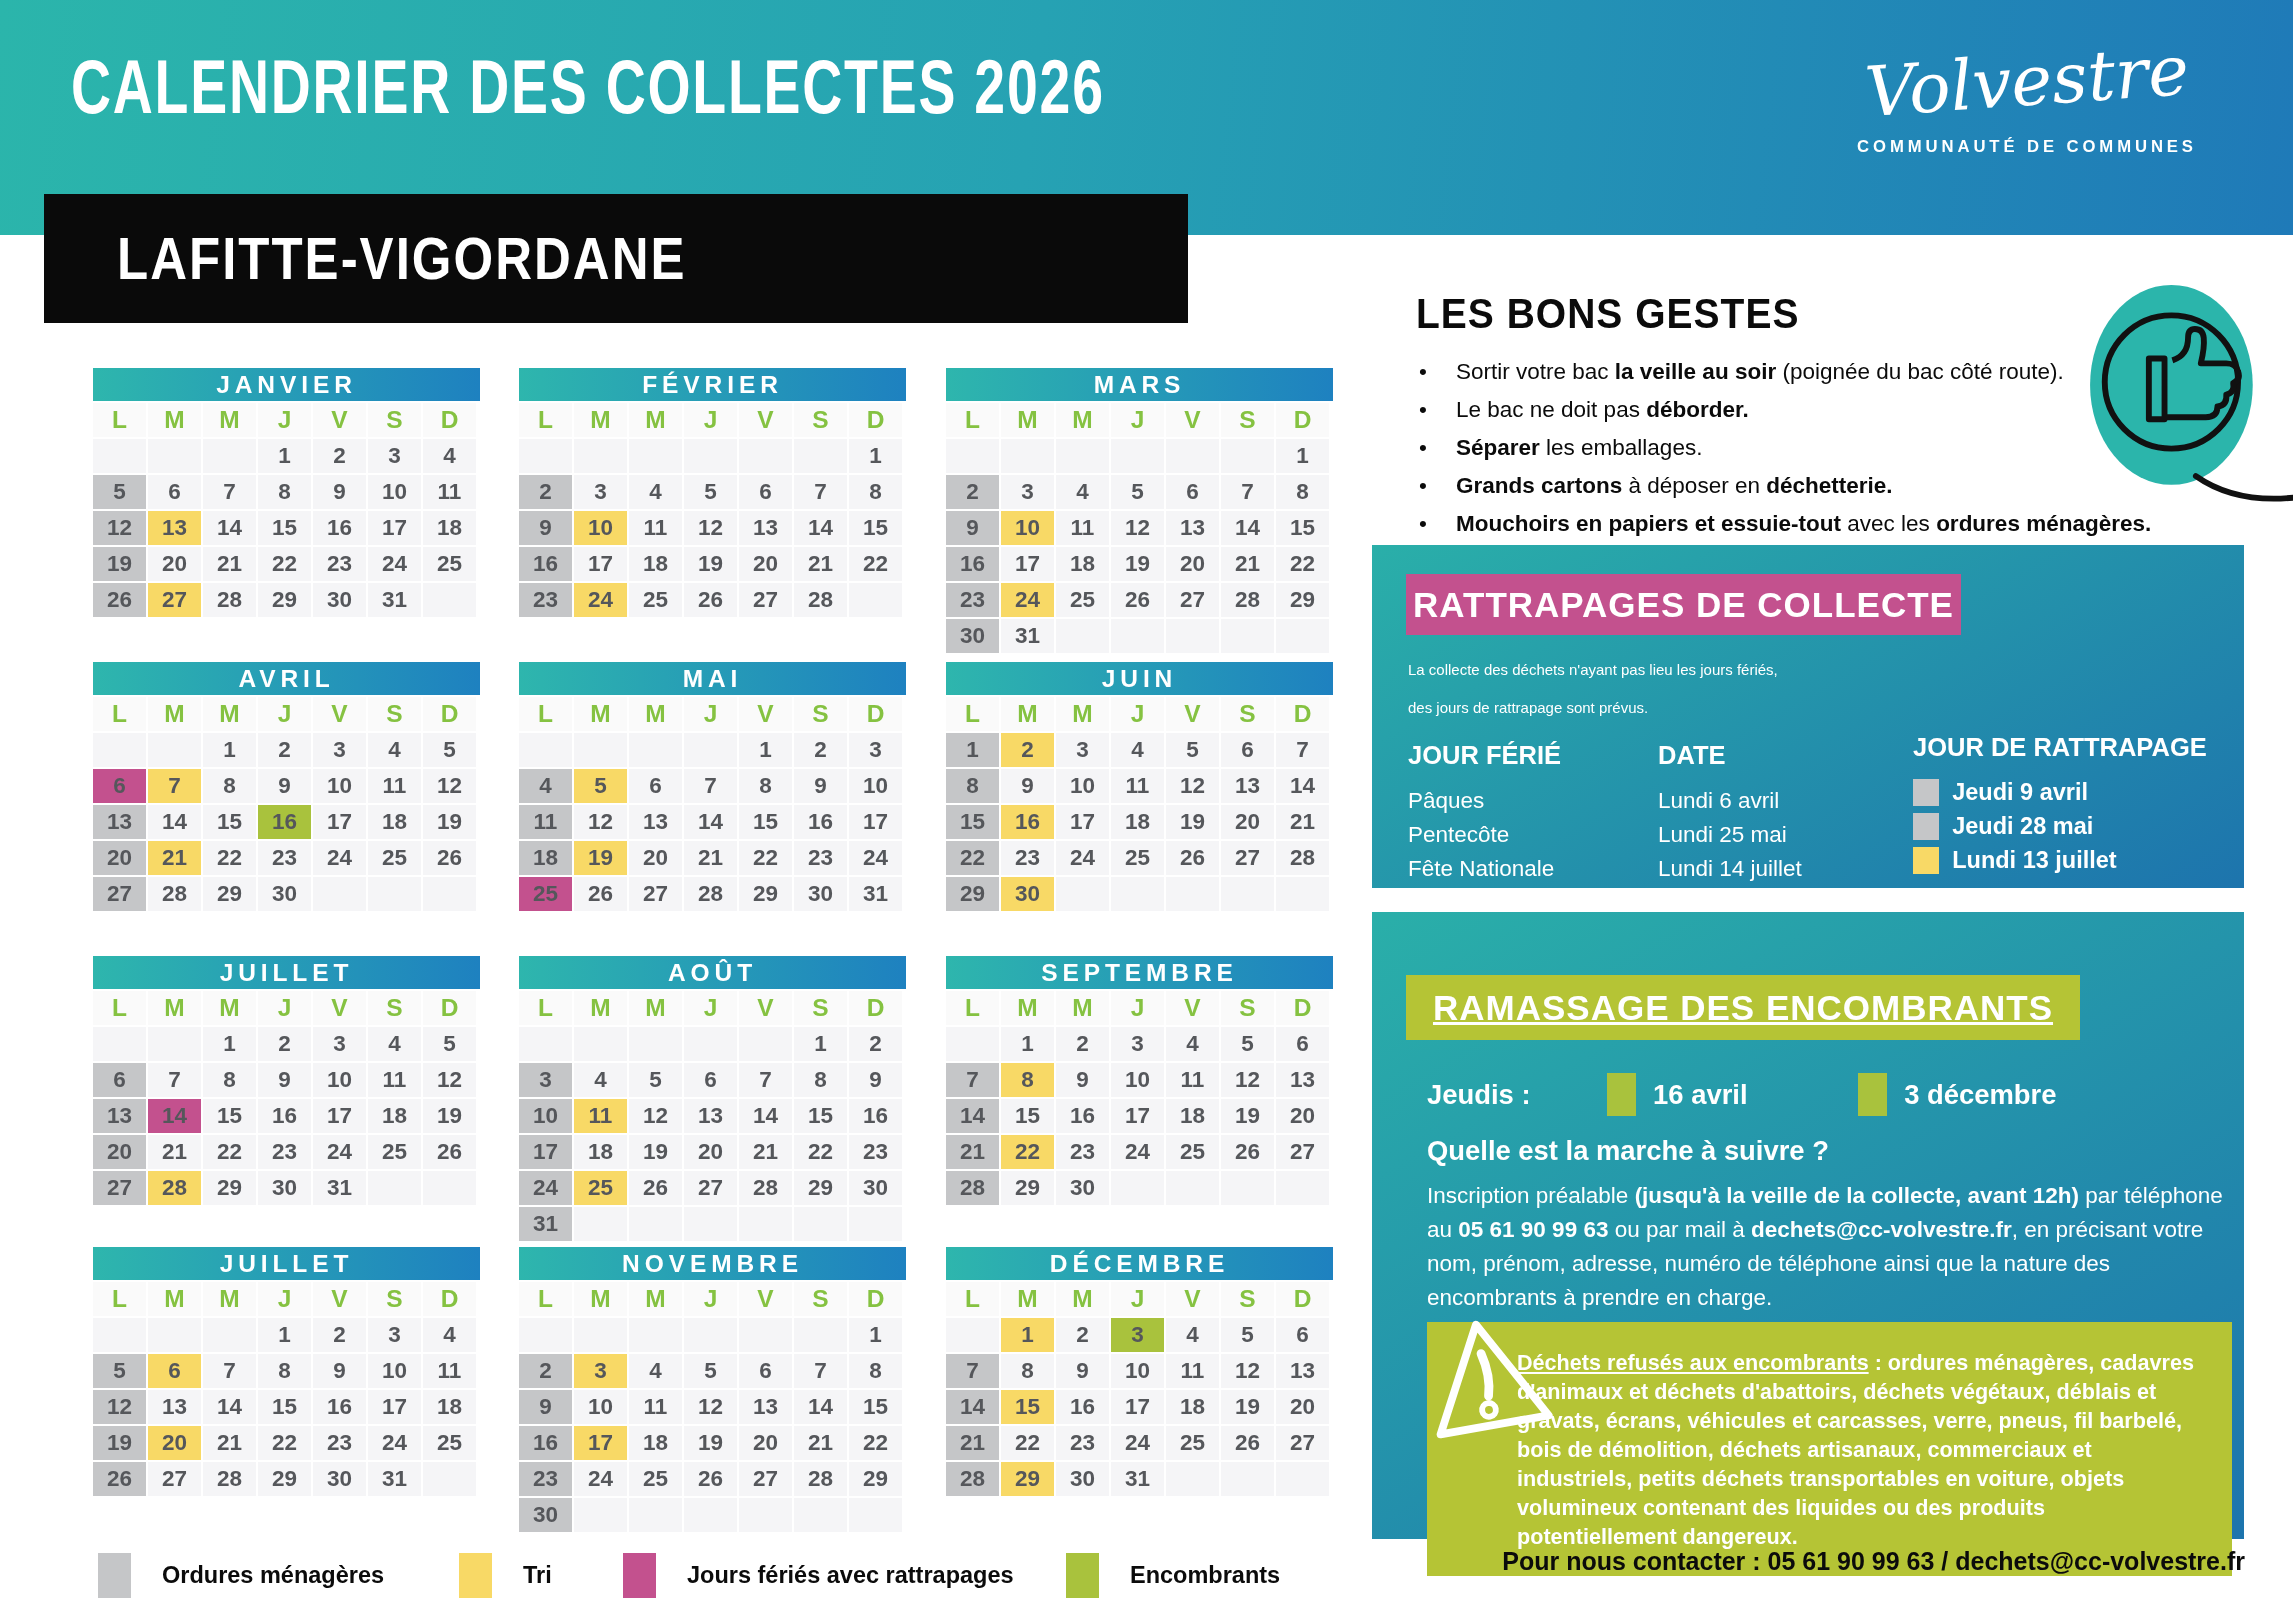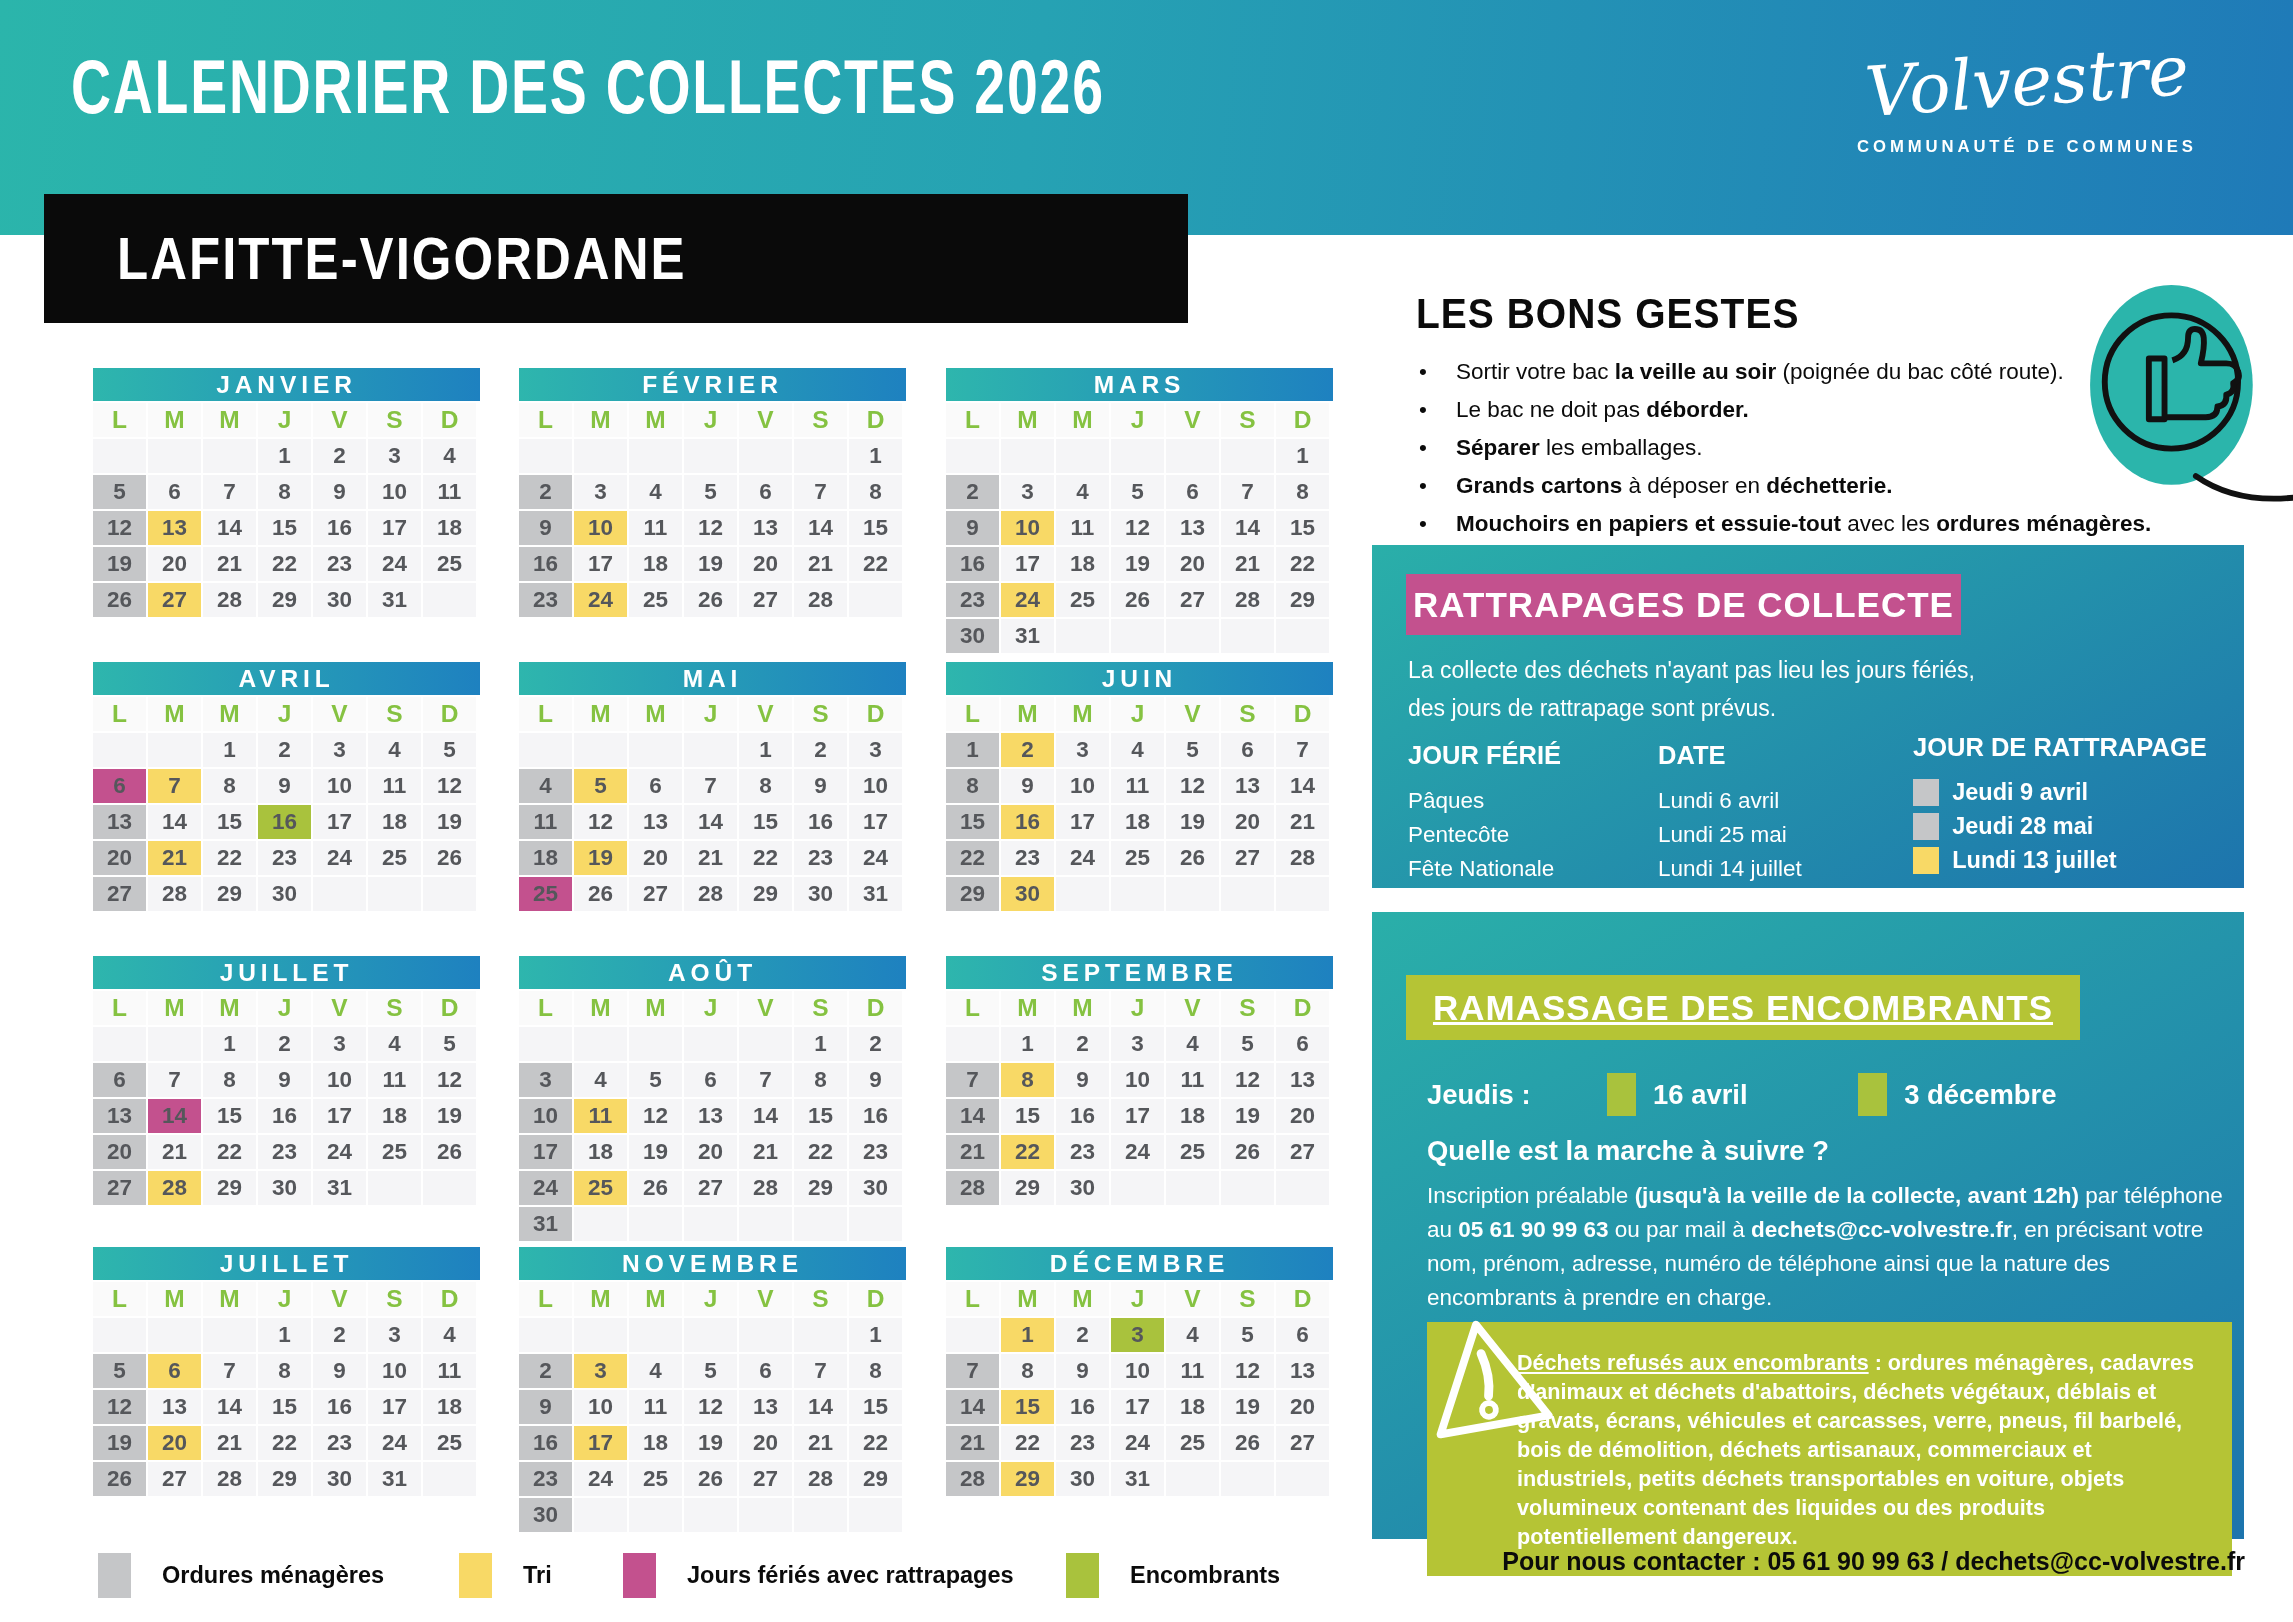--- a/index.html
+++ b/index.html
@@ -43,21 +43,21 @@
   .thumb-icon{position:absolute;left:2088px;top:282px;}
 
   
   .teal-box{position:absolute;left:1372px;width:872px;background:linear-gradient(150deg,#2aafa9 0%,#1d74ad 100%);}
   .box-rattrapages{top:545px;height:343px;}
   .box-encombrants{top:912px;height:627px;}
   .band-title{color:#fff;font-weight:bold;font-size:35px;letter-spacing:1px;
     display:flex;align-items:center;justify-content:center;transform-origin:left top;}
   .pink-band{position:absolute;left:34px;top:29px;width:555px;height:61px;background:#c3518e;}
   .green-band{position:absolute;left:34px;top:63px;width:674px;height:65px;background:#b5c435;text-decoration:underline;}
-  .rattrap-intro{position:absolute;left:36px;top:106px;color:#fff;font-size:23px;line-height:38px;}
+  .rattrap-intro{position:absolute;left:36px;top:106px;color:#fff;font-size:15px;line-height:38px;}
   .rat-col{position:absolute;color:#fff;}
   .rat-col .col-h{font-weight:bold;font-size:25.5px;margin-bottom:13.7px;white-space:nowrap;}
   .rat-col .item{font-size:22.5px;height:34px;display:flex;align-items:center;white-space:nowrap;}
   .rat-col .item .sw{width:25.5px;height:27.4px;margin-right:13.7px;display:inline-block;}
   .rat-col .item.bold{font-weight:bold;font-size:23.5px;}
   .col1{left:36px;top:196px;}
   .col2{left:286px;top:196px;}
   .col3{left:541px;top:188px;}
 
   .jeudis-row{position:absolute;left:55px;top:161px;display:flex;align-items:center;color:#fff;}

